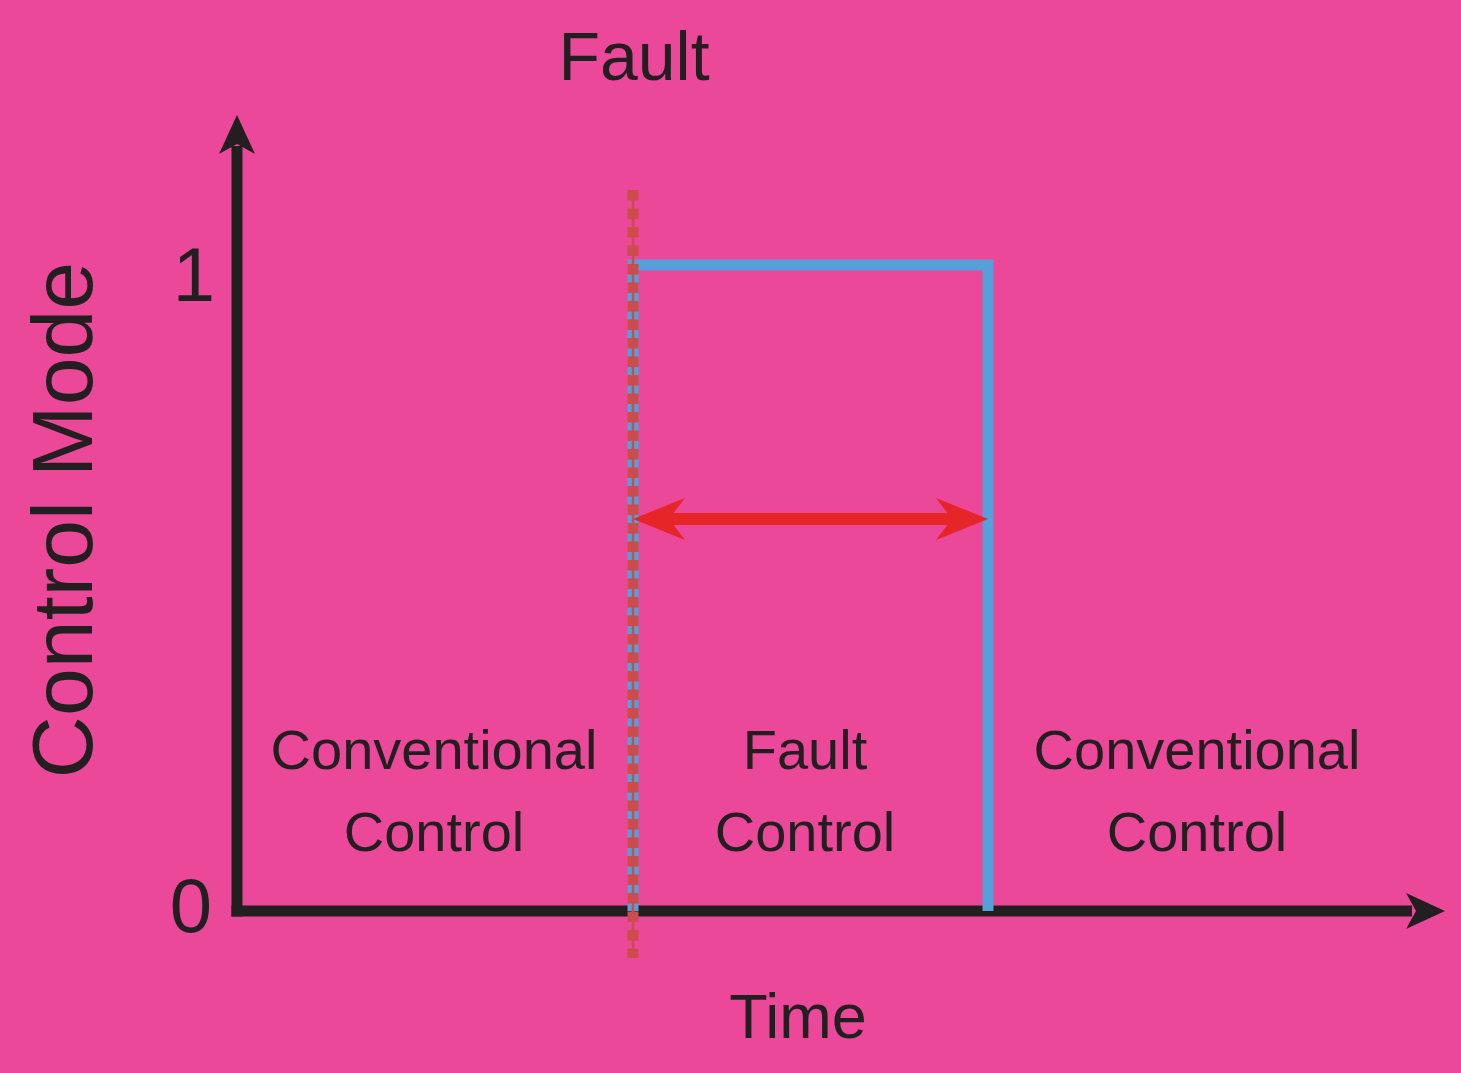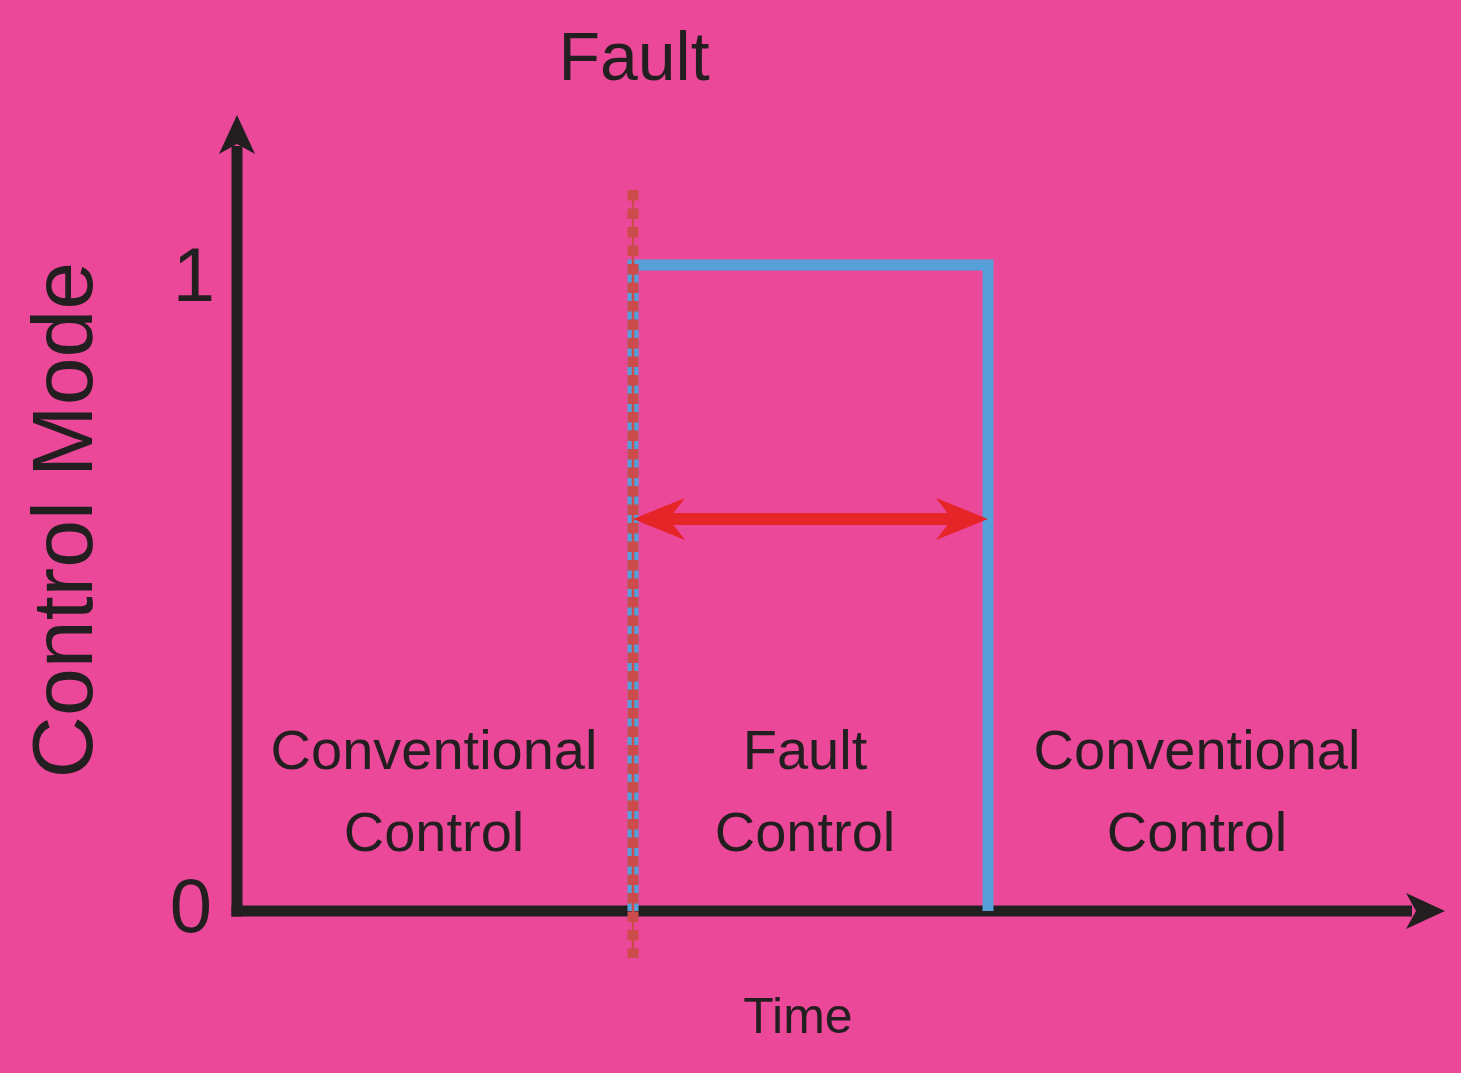--- a/index.html
+++ b/index.html
@@ -45,21 +45,21 @@
   .ylabel {
     left: 62px;
     top: 520px;
     font-size: 86px;
     line-height: 86px;
     transform: translate(-50%, -50%) rotate(-90deg);
   }
   .xlabel {
     left: 798px;
     top: 1016px;
-    font-size: 50px;
+    font-size: 63px;
     line-height: 78px;
   }
   .region {
     font-size: 56px;
     line-height: 82px;
     text-align: center;
     top: 748px;
     margin-top: 43px;
   }
   .region-left  { left: 434px; }

